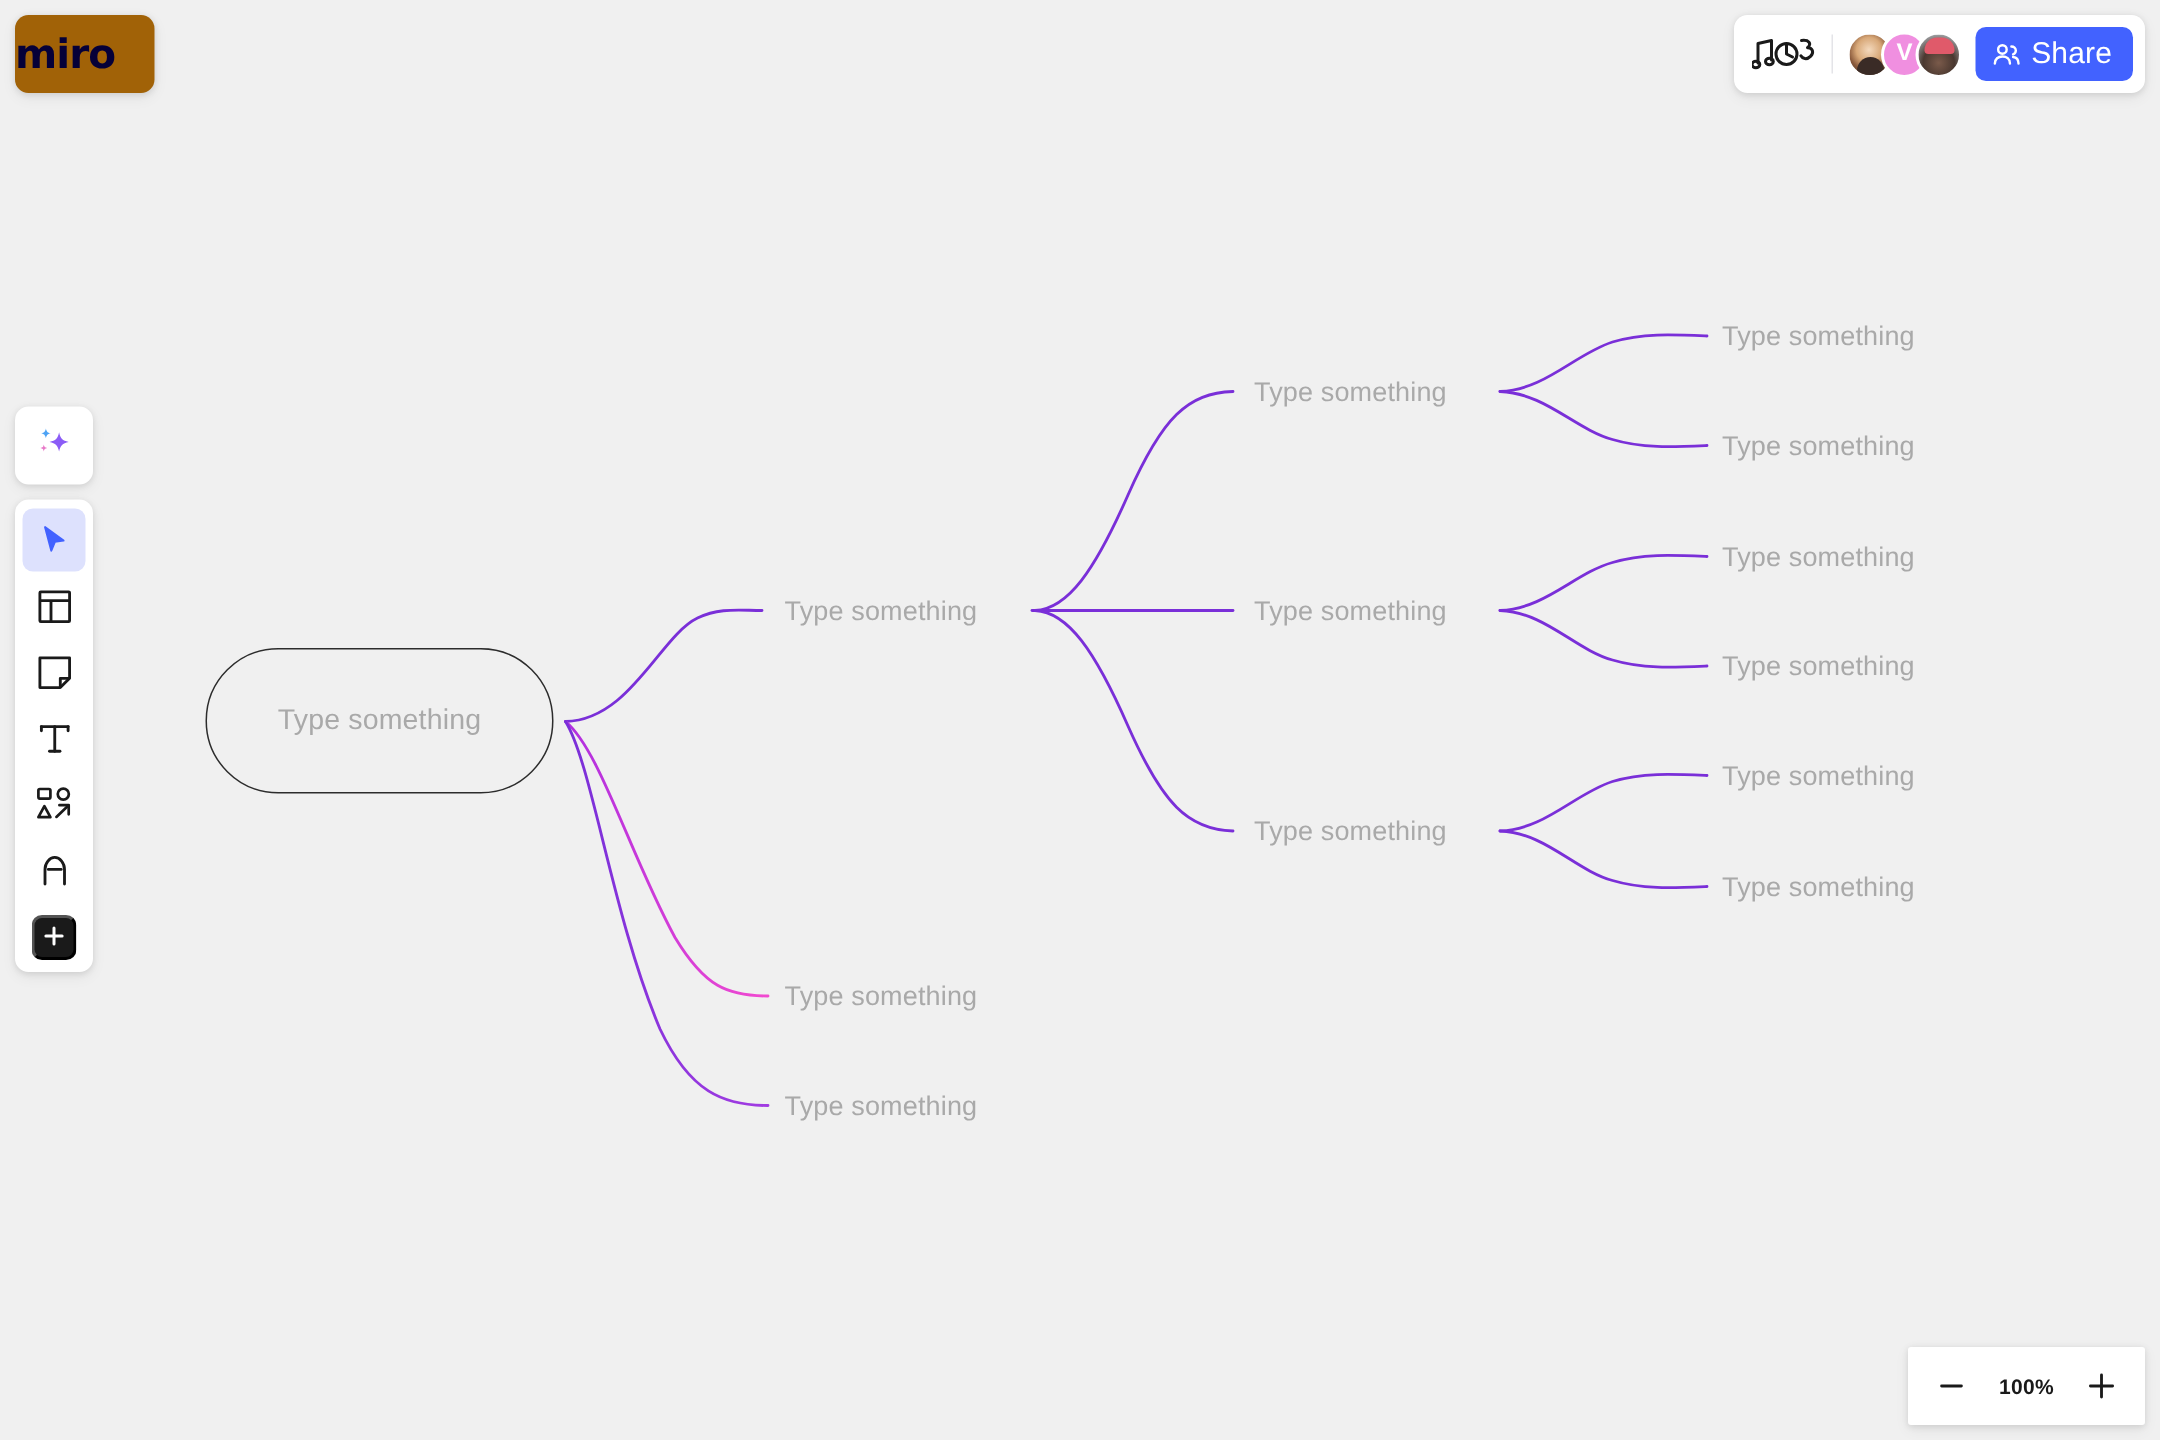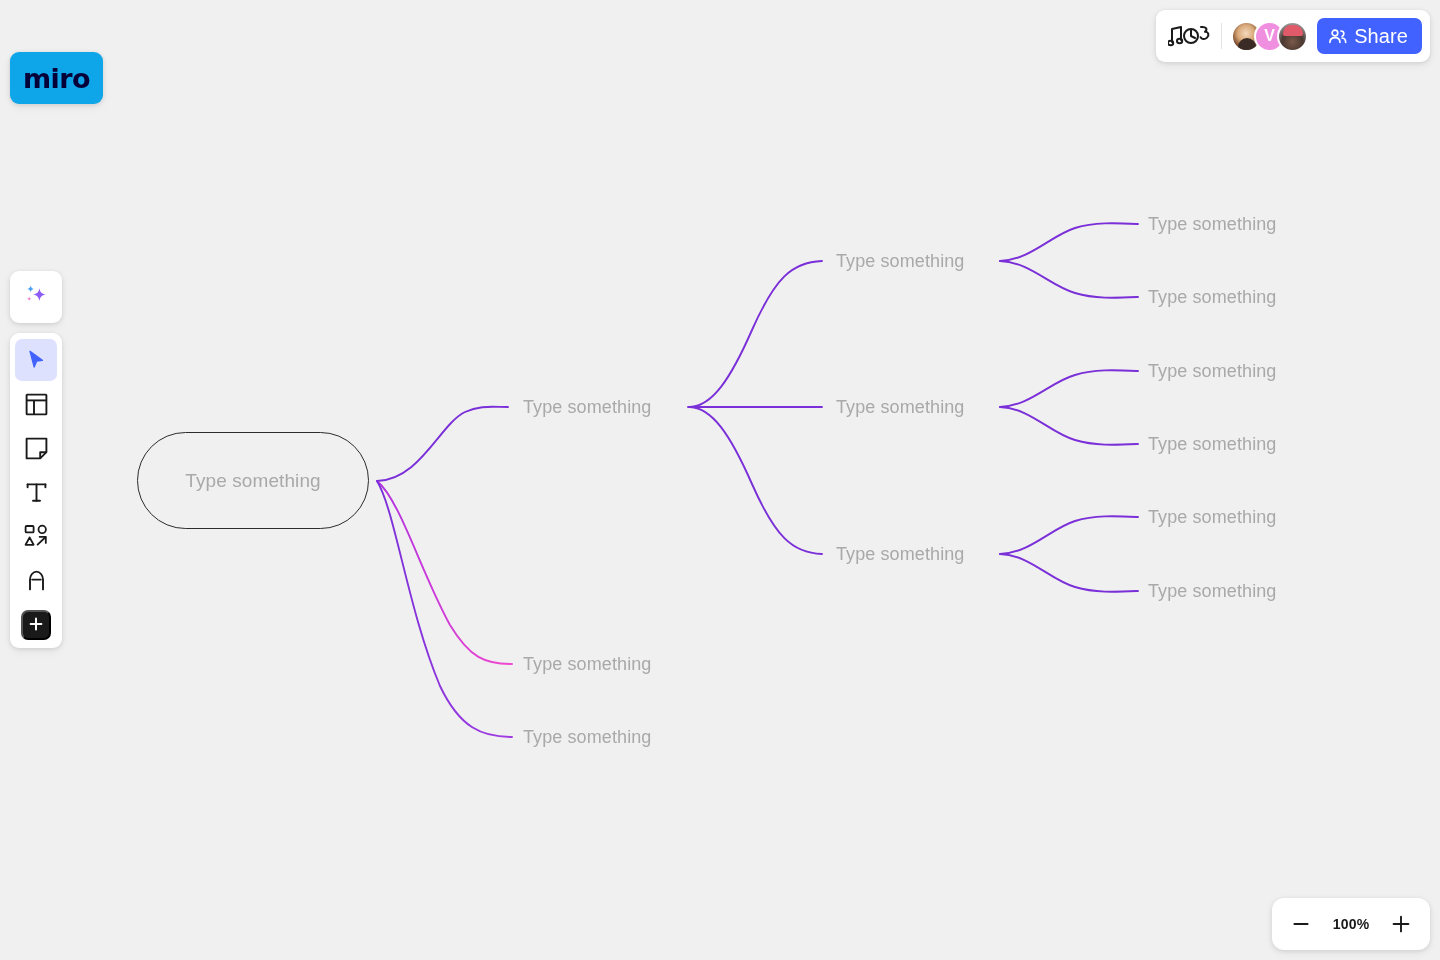--- a/index.html
+++ b/index.html
@@ -62,27 +62,25 @@
     line-height: 1;
   }
 
   
   .logo-card {
     position: absolute;
     left: 10px;
     top: 10px;
     width: 93px;
     height: 52px;
-    background: #0ea5e9;
+    background: #a16207;
     border-radius: 9px;
     box-shadow: 0 1px 4px rgba(0,0,0,.10), 0 3px 10px rgba(0,0,0,.06);
     display: flex;
     align-items: center;
-    justify-content: center;
-    margin-top: 42px;
   }
   .logo-text {
     font-family: "DejaVu Sans", sans-serif;
     font-size: 27px;
     font-weight: 700;
     color: #050038;
     letter-spacing: -0.6px;
   }
 
   
@@ -217,21 +215,21 @@
     margin-top: 7px;
   }
 
   
   .zoom-bar {
     position: absolute;
     right: 10px;
     bottom: 10px;
     height: 52px;
     background: #fff;
-    border-radius: 12px;
+    border-radius: 2px;
     box-shadow: 0 1px 4px rgba(0,0,0,.10), 0 3px 10px rgba(0,0,0,.06);
     display: flex;
     align-items: center;
     padding: 0 16px;
     gap: 16px;
   }
   .zoom-btn {
     width: 26px; height: 26px;
     display: flex; align-items: center; justify-content: center;
     cursor: pointer; background: none; border: none;

